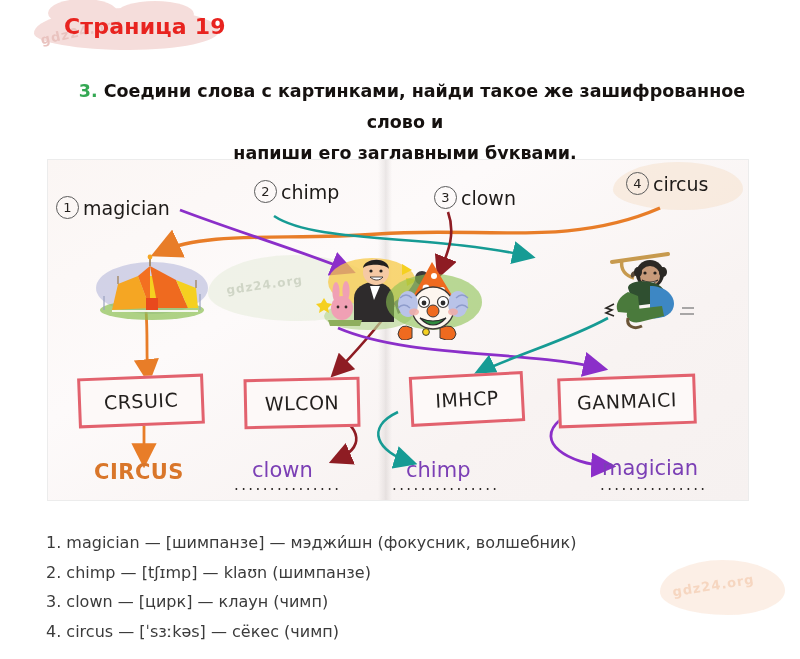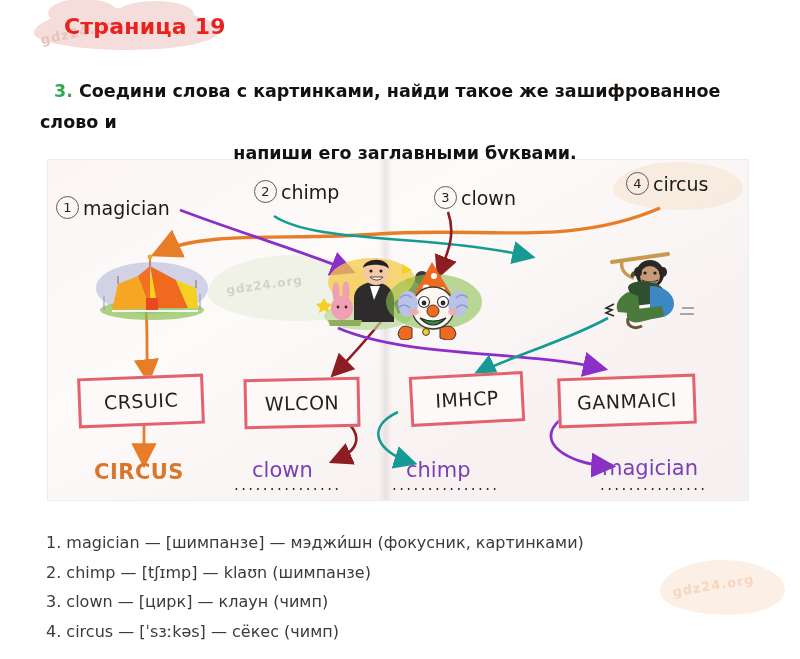--- a/index.html
+++ b/index.html
@@ -35,21 +35,21 @@
     font-family:"DejaVu Sans","Liberation Sans",sans-serif;
     letter-spacing:.2px;white-space:nowrap;
   }
 
   
   #instruction{
     position:absolute;left:40px;top:76px;width:730px;
     font-size:17.5px;font-weight:bold;color:#15110f;line-height:31px;
   }
   #instruction .num{color:#34a853;}
-  #instruction .l1{display:block;text-indent:14px;}
+  #instruction .l1{display:block;text-indent:14px;text-align:center;}
   #instruction .l2{display:block;text-align:center;}
 
   
   #exercise-photo{
     position:absolute;left:48px;top:160px;width:700px;height:340px;
     background:linear-gradient(150deg,#fbf6f4 0%,#fdfafa 35%,#f8f3f2 70%,#f6f1f0 100%);
     box-shadow:0 0 0 1px #ececec;
     overflow:hidden;
   }
   
@@ -304,21 +304,21 @@
   <div class="dots" style="left:552px;top:316px;">...............</div>
 </div>
 
 <div id="vocab">
   <div class="row">
     <span>1.</span>
     <span>magician</span>
     —
     <span>[шимпанзе]</span>
     —
-    <span>мэджи́шн (фокусник, картинками)</span>
+    <span>мэджи́шн (фокусник, волшебник)</span>
   </div>
   <div class="row">
     <span>2.</span>
     <span>chimp</span>
     —
     <span>[tʃɪmp]</span>
     —
     <span>klaʊn (шимпанзе)</span>
   </div>
   <div class="row">

